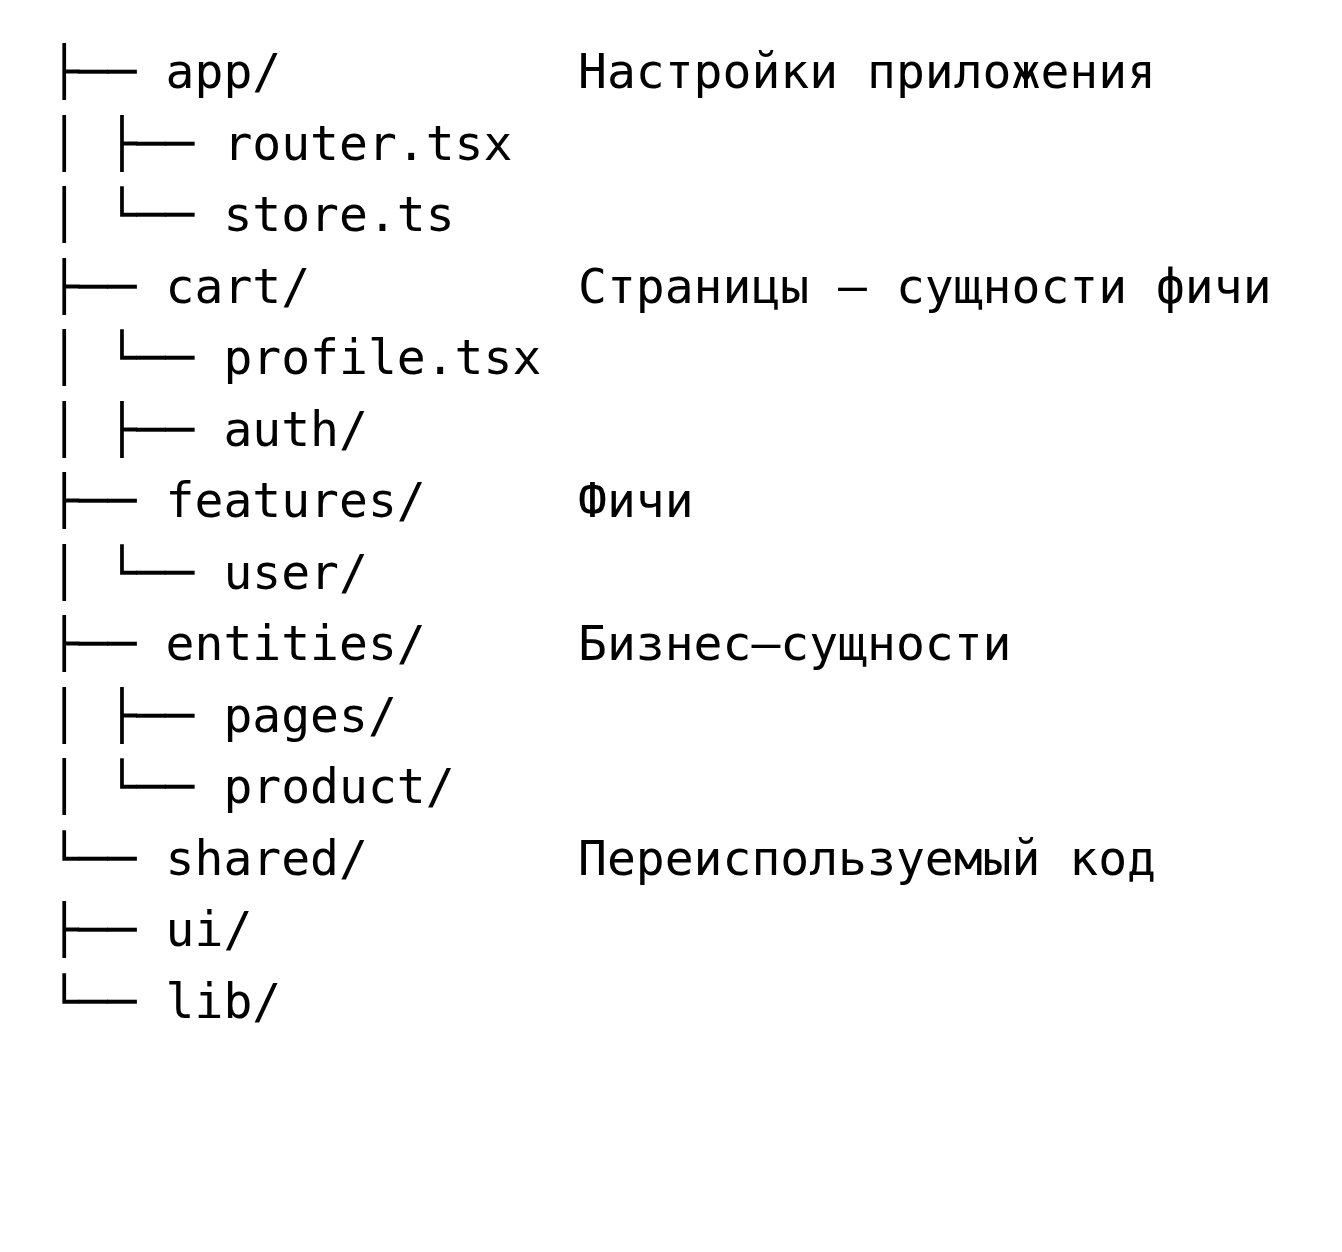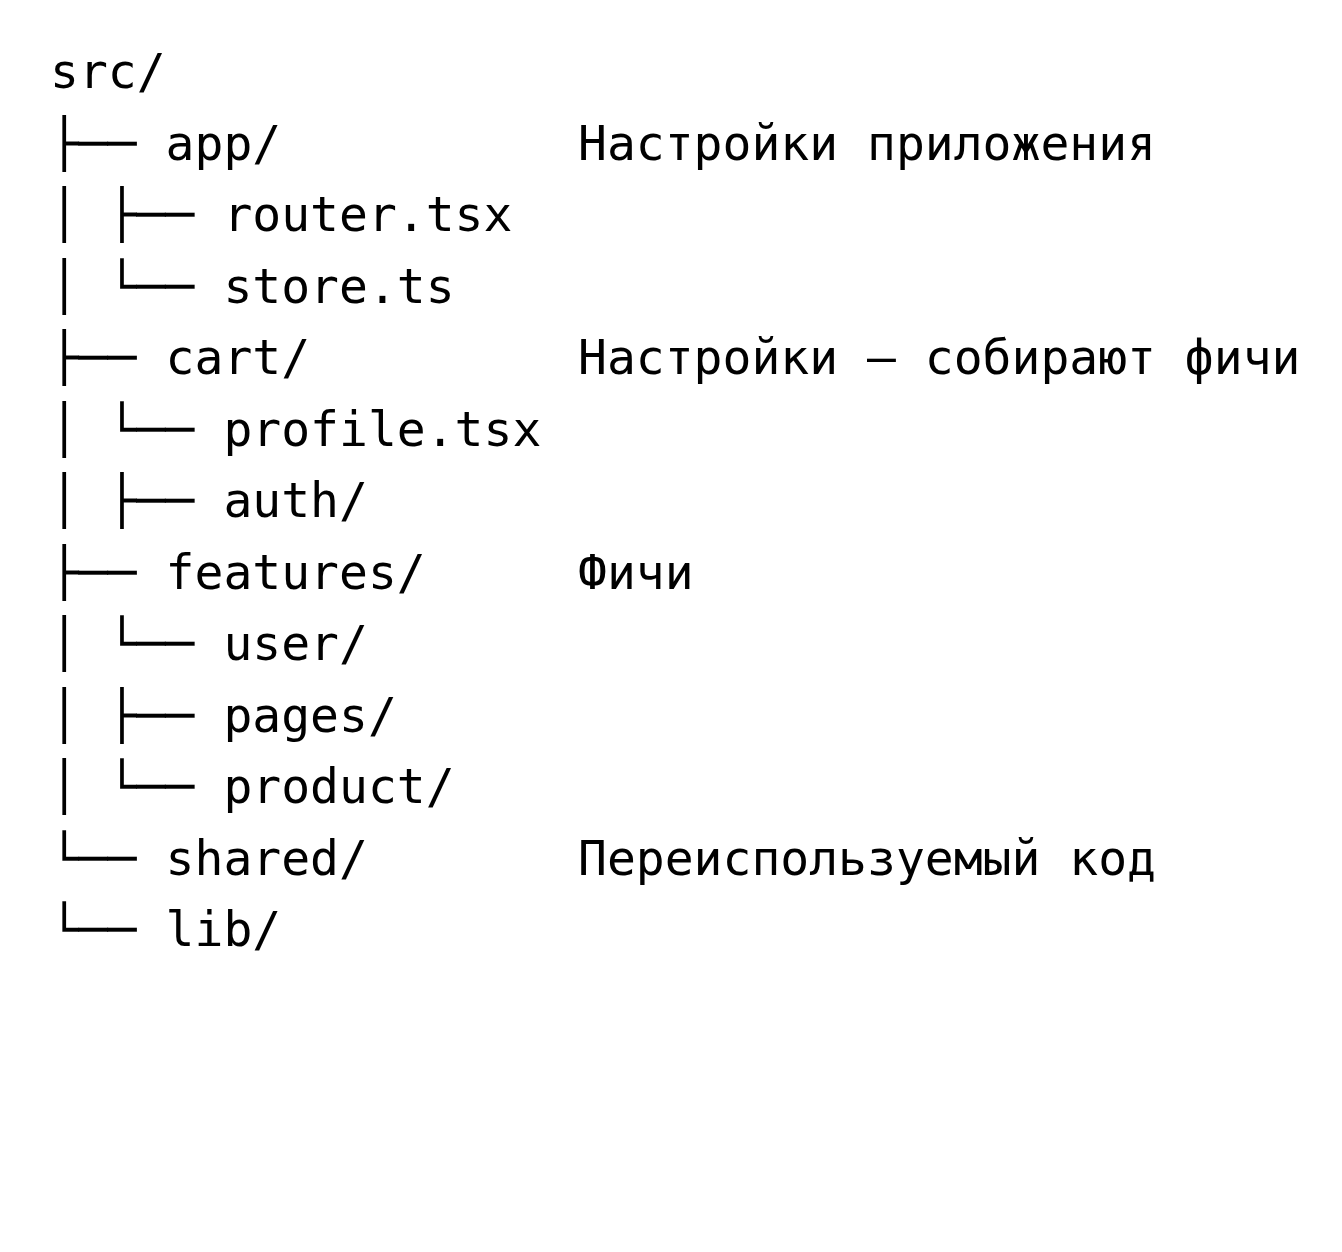--- a/index.html
+++ b/index.html
@@ -33,42 +33,43 @@
     left: 528px;
     top: 0;
     white-space: pre;
   }
 </style>
 </head>
 <body>
 
 <div class="tree">
 
-  <div class="row"><span class="branch"></span><span class="name">src/</span><span class="comment"></span></div>
 
   <div class="row"><span class="branch">├── </span><span class="name">app/</span><span class="comment">Настройки приложения</span></div>
 
   <div class="row"><span class="branch">│ ├── </span><span class="name">router.tsx</span><span class="comment"></span></div>
 
   <div class="row"><span class="branch">│ └── </span><span class="name">store.ts</span><span class="comment"></span></div>
 
-  <div class="row"><span class="branch">├── </span><span class="name">cart/</span><span class="comment">Настройки — собирают фичи</span></div>
+  <div class="row"><span class="branch">├── </span><span class="name">cart/</span><span class="comment">Страницы — сущности фичи</span></div>
 
 
   <div class="row"><span class="branch">│ └── </span><span class="name">profile.tsx</span><span class="comment"></span></div>
 
   <div class="row"><span class="branch">│ ├── </span><span class="name">auth/</span><span class="comment"></span></div>
 
   <div class="row"><span class="branch">├── </span><span class="name">features/</span><span class="comment">Фичи</span></div>
 
   <div class="row"><span class="branch">│ └── </span><span class="name">user/</span><span class="comment"></span></div>
 
+  <div class="row"><span class="branch">├── </span><span class="name">entities/</span><span class="comment">Бизнес—сущности</span></div>
 
   <div class="row"><span class="branch">│ ├── </span><span class="name">pages/</span><span class="comment"></span></div>
 
   <div class="row"><span class="branch">│ └── </span><span class="name">product/</span><span class="comment"></span></div>
 
   <div class="row"><span class="branch">└── </span><span class="name">shared/</span><span class="comment">Переиспользуемый код</span></div>
 
+  <div class="row"><span class="branch">├── </span><span class="name">ui/</span><span class="comment"></span></div>
 
   <div class="row"><span class="branch">└── </span><span class="name">lib/</span><span class="comment"></span></div>
 
 </div>
 
 </body></html>

